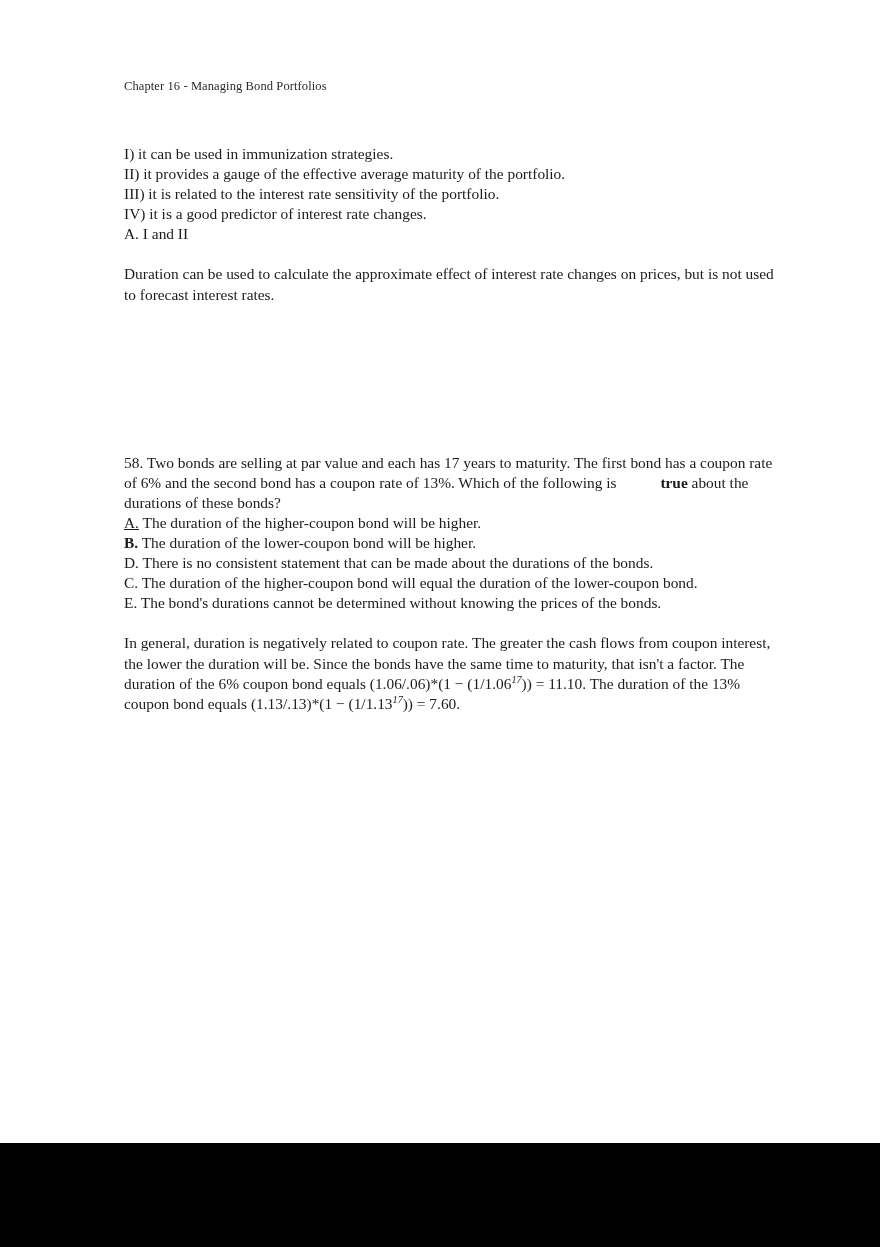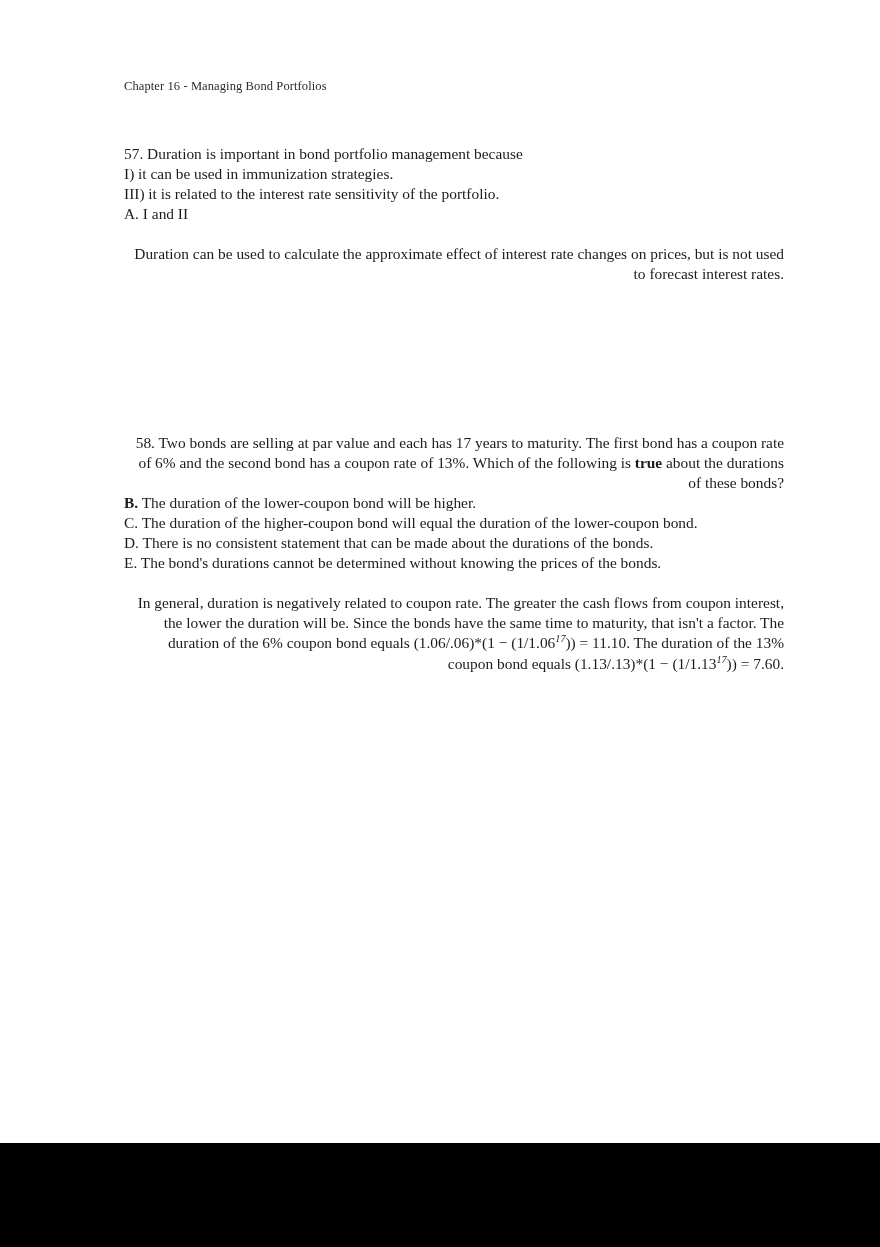--- a/index.html
+++ b/index.html
@@ -50,34 +50,35 @@
   }
 
   .q-line {
     white-space: normal;
   }
 
   .para {
     margin: 0;
     font-size: 15.4px;
     line-height: 20.1px;
-    text-align: right;
+    text-align: left;
   }
   .gap-expl { height: 20px; }
   .gap-big { height: 148px; }
 
   .marker-underline {
     text-decoration: underline;
     text-underline-offset: 1px;
   }
   .marker-bold {
     font-weight: bold;
   }
   .inline-bold {
     font-weight: bold;
+    margin-left: 40px;
   }
 
   sup.exp {
     font-size: 0.66em;
     vertical-align: super;
     line-height: 0;
     font-style: italic;
   }
 
   .black-band {
@@ -93,54 +94,59 @@
 <body>
 
 <div class="page">
 
   <div class="running-head">Chapter 16 - Managing Bond Portfolios</div>
 
   <div class="content">
 
     <div class="block">
 
-      <div class="q-line">57. Duration is important in bond portfolio management because</div>
 
       <div class="q-line">I) it can be used in immunization strategies.</div>
+      <div class="q-line">II) it provides a gauge of the effective average maturity of the portfolio.</div>
       <div class="q-line">III) it is related to the interest rate sensitivity of the portfolio.</div>
+      <div class="q-line">IV) it is a good predictor of interest rate changes.</div>
 
       <div class="q-line">
         <span>A.</span>
         <span>I and II</span>
       </div>
 
       <div class="gap-expl"></div>
 
       <p class="para">Duration can be used to calculate the approximate effect of interest rate changes on prices, but is not used to forecast interest rates.</p>
     </div>
 
     <div class="gap-big"></div>
 
     <div class="block">
 
       <p class="para">
         <span>58. Two bonds are selling at par value and each has 17 years to maturity. The first bond has a coupon rate of 6% and the second bond has a coupon rate of 13%. Which of the following is </span><span class="inline-bold">true</span><span> about the durations of these bonds?</span>
       </p>
 
       <div class="q-line">
+        <span class="marker-underline">A.</span>
+        <span>The duration of the higher-coupon bond will be higher.</span>
+      </div>
+      <div class="q-line">
         <span class="marker-bold">B.</span>
         <span>The duration of the lower-coupon bond will be higher.</span>
       </div>
       <div class="q-line">
+        <span>D.</span>
+        <span>There is no consistent statement that can be made about the durations of the bonds.</span>
+      </div>
+      <div class="q-line">
         <span>C.</span>
         <span>The duration of the higher-coupon bond will equal the duration of the lower-coupon bond.</span>
-      </div>
-      <div class="q-line">
-        <span>D.</span>
-        <span>There is no consistent statement that can be made about the durations of the bonds.</span>
       </div>
       <div class="q-line">
         <span>E.</span>
         <span>The bond's durations cannot be determined without knowing the prices of the bonds.</span>
       </div>
 
       <div class="gap-expl"></div>
 
       <p class="para">
         <span>In general, duration is negatively related to coupon rate. The greater the cash flows from coupon interest, the lower the duration will be. Since the bonds have the same time to maturity, that isn't a factor. The duration of the 6% coupon bond equals (1.06/.06)*(1 − (1/1.06</span><sup class="exp">17</sup><span>)) = 11.10. The duration of the 13% coupon bond equals (1.13/.13)*(1 − (1/1.13</span><sup class="exp">17</sup><span>)) = 7.60.</span>

